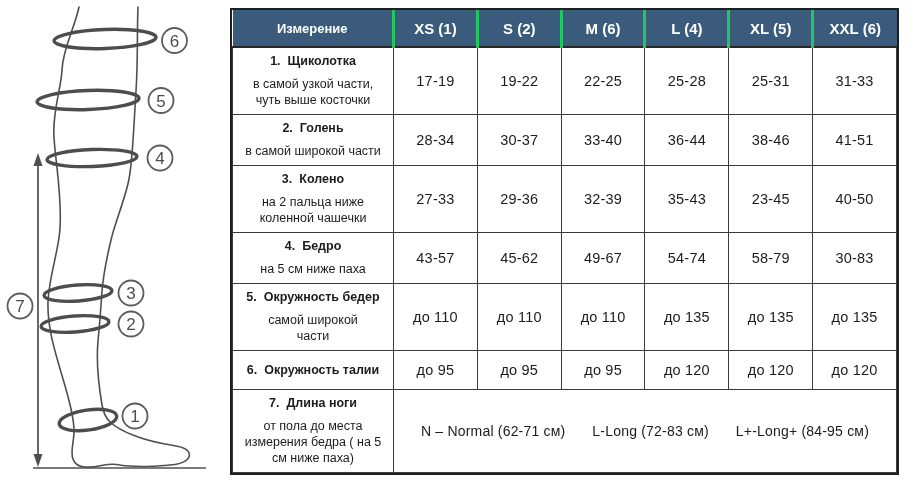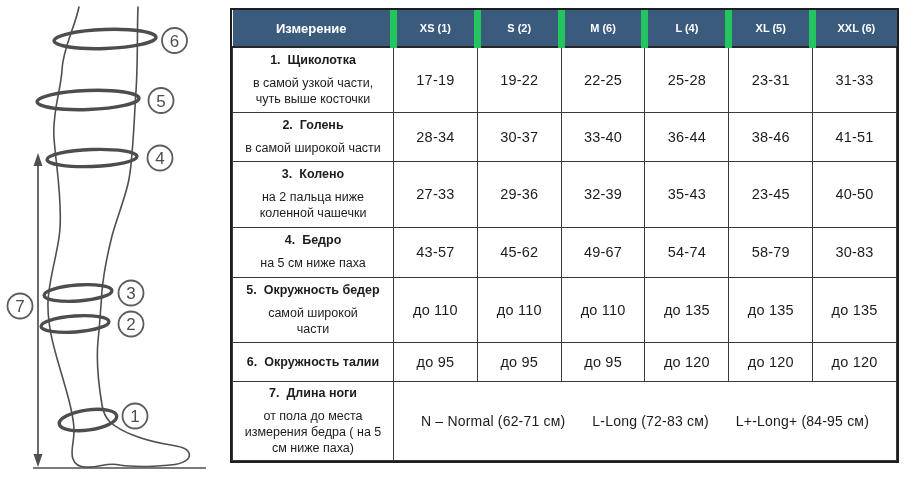--- a/index.html
+++ b/index.html
@@ -27,33 +27,33 @@
   .table-wrap {
     position: absolute; left: 230px; top: 8px; width: 669px;
     border: 2px solid #1f1f1f; background: #fff;
   }
   table.size-table {
     width: 100%; border-collapse: collapse; table-layout: fixed;
     text-align: center;
   }
   .size-table th {
     background: #3b5b7d; color: #ffffff;
-    font-size: 11px; font-weight: bold;
+    font-size: 15px; font-weight: bold;
     height: 37px; vertical-align: middle;
-    border-left: 7px solid #22c55e;
+    border-left: 3px solid #22c55e;
     border-bottom: 2px solid #262626;
   }
   .size-table th:first-child { border-left: none; font-size: 13px; }
   .size-table td {
     border: 1px solid #3a3a3a;
     vertical-align: middle;
     background: #fff;
   }
   .size-table td.v { font-size: 14.5px; letter-spacing: 0.2px; }
-  .size-table td.label { font-size: 12.5px; padding: 0 6px; }
+  .size-table td.label { font-size: 12.5px; padding: 6px 6px; }
   .row-title { font-weight: bold; font-size: 12.5px; }
   .row-title .num { margin-right: 7px; }
   .row-desc { font-size: 12.5px; line-height: 1.28; margin: 8px auto 0; }
   .w155 { max-width: 155px; } .w130 { max-width: 130px; }
   .w112 { max-width: 112px; } .w103 { max-width: 103px; }
   tr.h1 { height: 65px; } tr.h2 { height: 49px; } tr.h3 { height: 66px; }
   tr.h4 { height: 50px; text-align: center; } tr.h5 { height: 65px; } tr.h6 { height: 39px; }
   tr.h7 { height: 79px; }
   .length-opts {
     display: flex; justify-content: space-evenly; align-items: center;
@@ -158,21 +158,21 @@
       <tbody>
         <tr class="h1">
           <td class="label">
             <div class="row-title"><span class="num">1.</span><span>Щиколотка</span></div>
             <div class="row-desc w155">в самой узкой части, чуть выше косточки</div>
           </td>
           <td class="v">17-19</td>
           <td class="v">19-22</td>
           <td class="v">22-25</td>
           <td class="v">25-28</td>
-          <td class="v">23-31</td>
+          <td class="v">25-31</td>
           <td class="v">31-33</td>
         </tr>
         <tr class="h2">
           <td class="label">
             <div class="row-title"><span class="num">2.</span><span>Голень</span></div>
             <div class="row-desc w155">в самой широкой части</div>
           </td>
           <td class="v">28-34</td>
           <td class="v">30-37</td>
           <td class="v">33-40</td>

